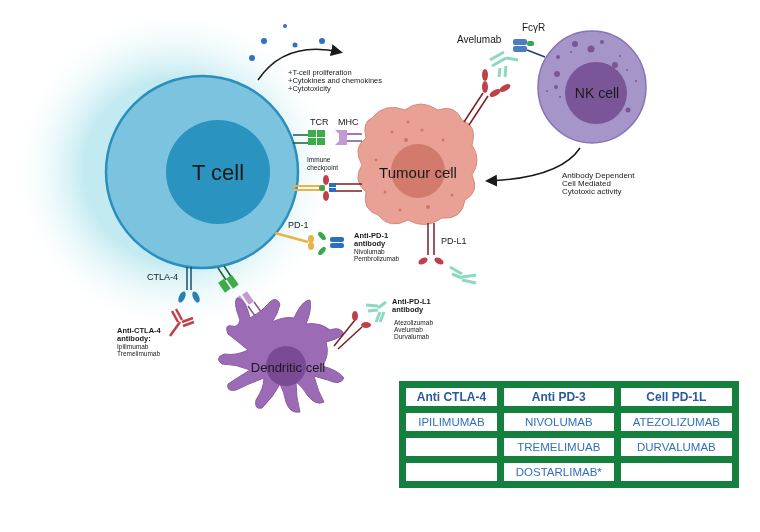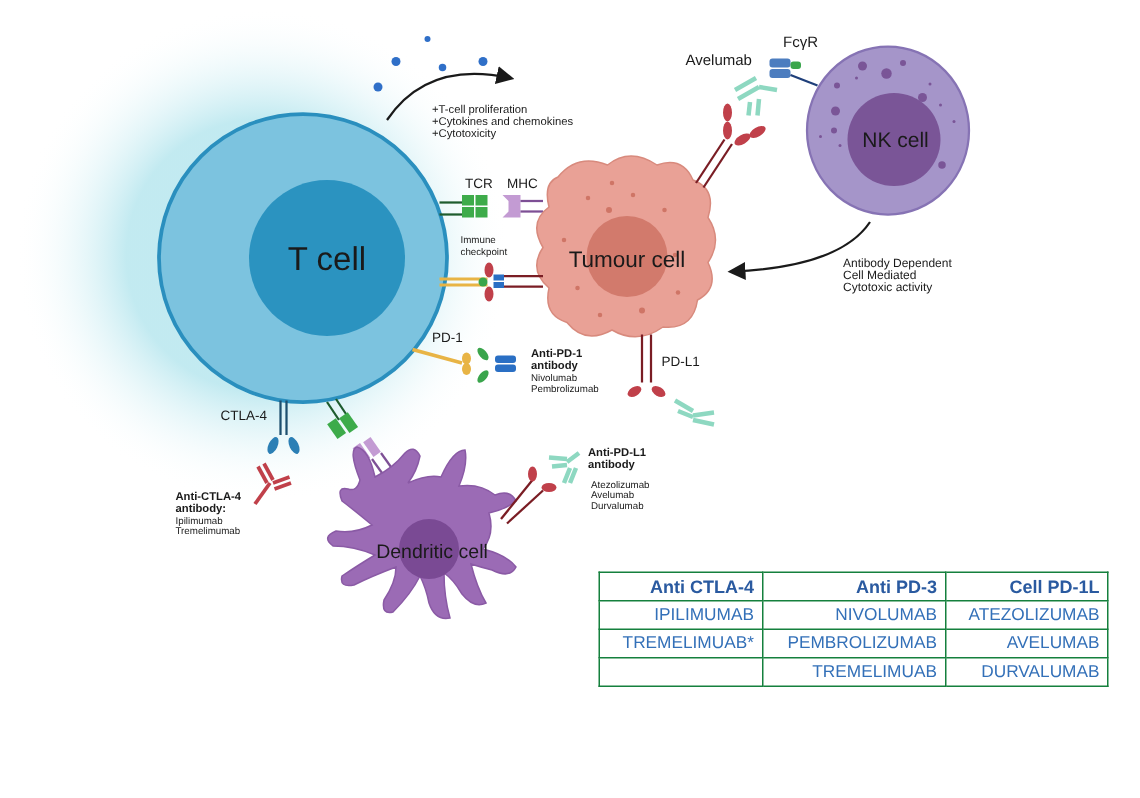--- a/index.html
+++ b/index.html
@@ -3,22 +3,22 @@
 <meta charset="utf-8">
 <style>
   html, body { margin: 0; padding: 0; background: #ffffff; }
   body { width: 760px; height: 532px; position: relative; overflow: hidden;
          font-family: "Liberation Sans", sans-serif; }
   #diagram { position: absolute; left: 0; top: 0; width: 760px; height: 532px; }
   .lbl { font-family: "Liberation Sans", sans-serif; fill: #1a1a1a; }
   .drug-table { position: absolute; left: 399px; top: 381px; width: 340px;
                 border-collapse: collapse; font-family: "Liberation Sans", sans-serif;
                 font-size: 11.5px; color: #2b6cb0; }
-  .drug-table th, .drug-table td { border: 1px solid #15803d; padding: 1px 5px;
-                height: 16px; text-align: right; }
+  .drug-table th, .drug-table td { border: 7px solid #15803d; padding: 1px 5px;
+                height: 16px; text-align: center; }
   .drug-table th { color: #2a5aa0; font-weight: bold; font-size: 12px; }
   .drug-table td { color: #3370b8; }
 </style>
 </head>
 <body>
 
 <svg id="diagram" viewBox="0 0 760 532" xmlns="http://www.w3.org/2000/svg">
   <defs>
     <radialGradient id="glow" cx="0.5" cy="0.5" r="0.5">
       <stop offset="0.55" stop-color="#bfe9f0" stop-opacity="0.95"></stop>
@@ -267,23 +267,23 @@
       <th>Cell PD-1L</th>
     </tr>
   </thead>
   <tbody>
     <tr>
       <td>IPILIMUMAB</td>
       <td>NIVOLUMAB</td>
       <td>ATEZOLIZUMAB</td>
     </tr>
     <tr>
-      <td>TREMELIMUAB*</td>
-      <td>PEMBROLIZUMAB</td>
-      <td>AVELUMAB</td>
-    </tr>
-    <tr>
       <td></td>
       <td>TREMELIMUAB</td>
       <td>DURVALUMAB</td>
     </tr>
+    <tr>
+      <td></td>
+      <td>DOSTARLIMAB*</td>
+      <td></td>
+    </tr>
   </tbody>
 </table>
 
 </body></html>

